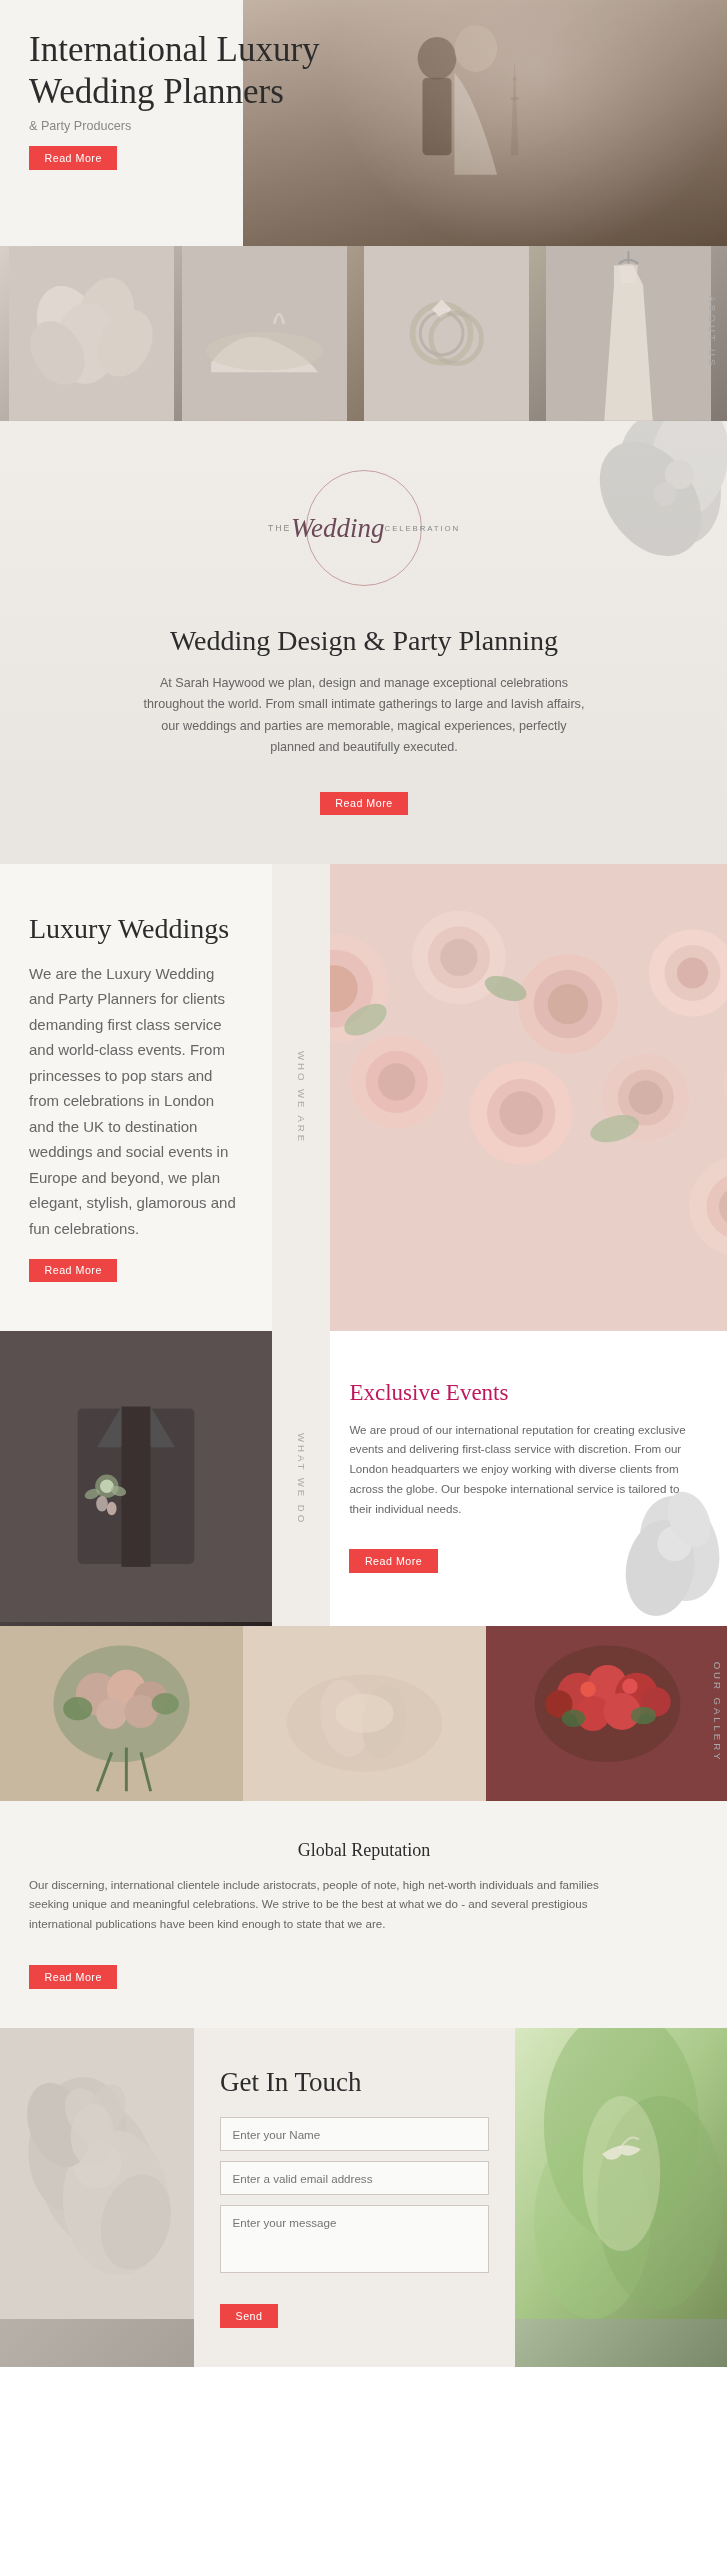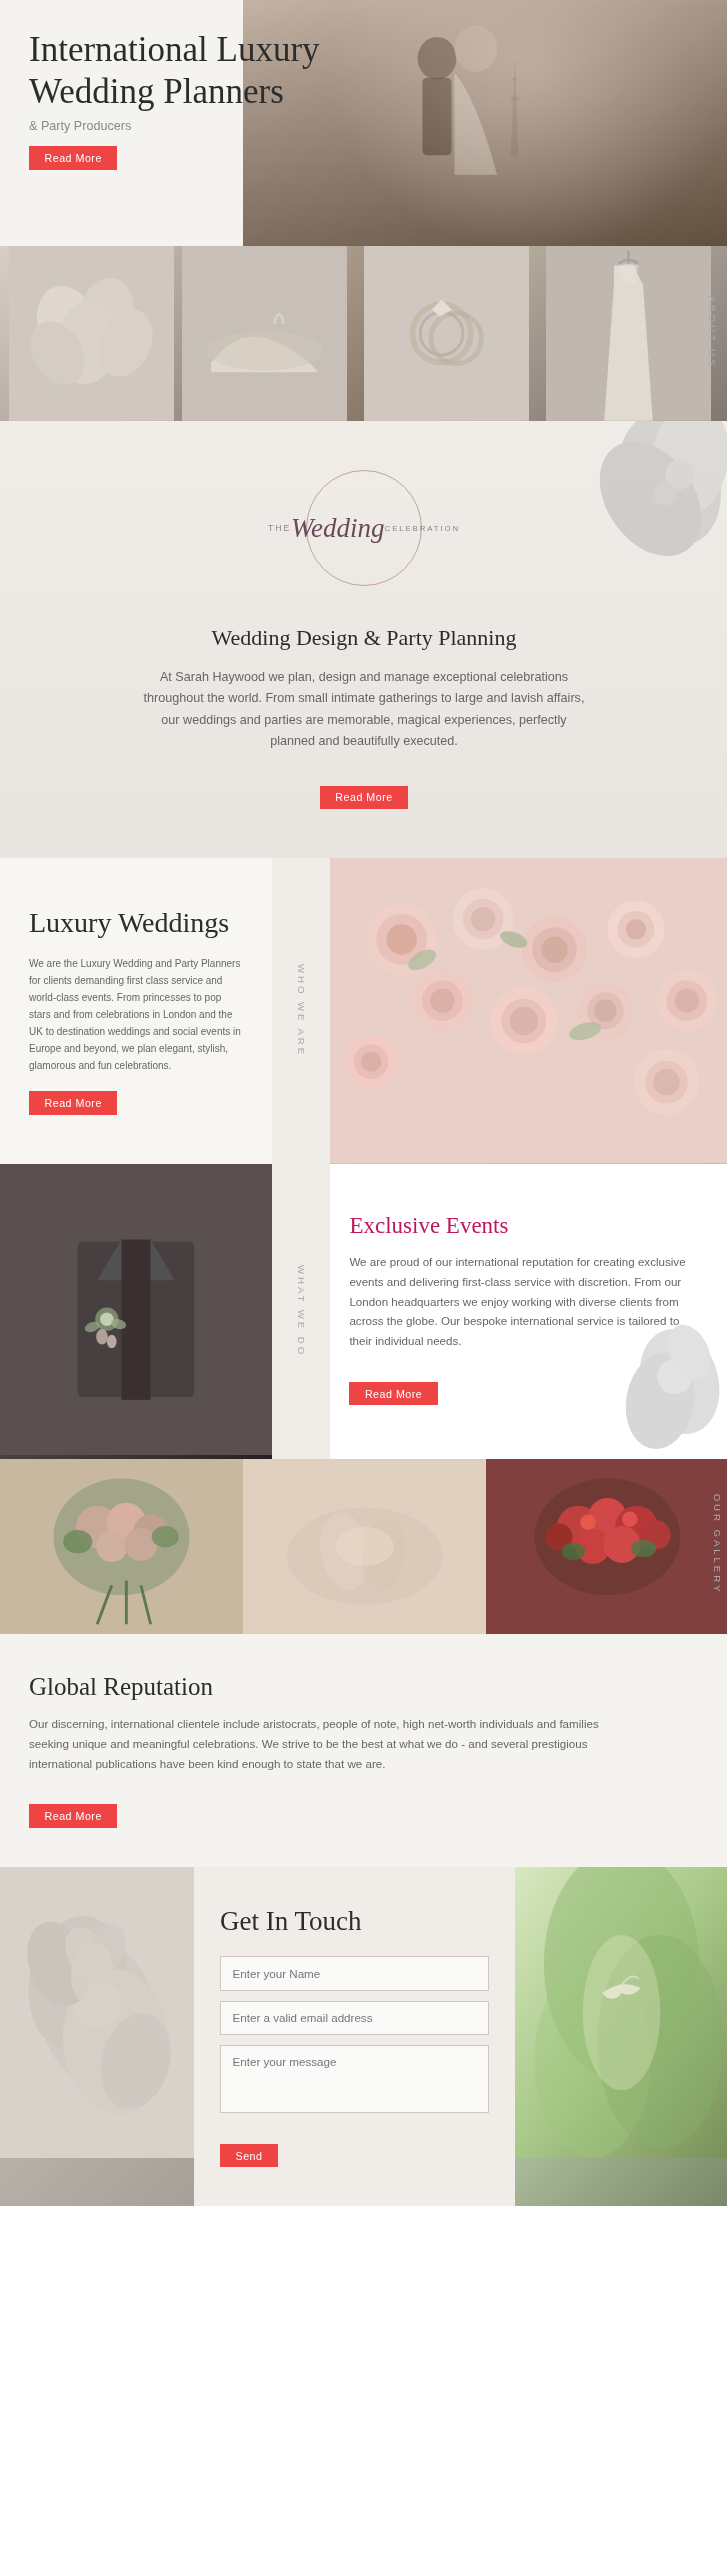--- a/index.html
+++ b/index.html
@@ -130,21 +130,21 @@
       font-family: 'Georgia', serif;
       font-style: italic;
     }
     .wedding-logo-celebration {
       font-size: 7.8px;
       color: #888;
       letter-spacing: 1.9px;
       font-family: sans-serif;
     }
     .wedding-design h2 {
-      font-size: 22px;
+      font-size: 28px;
       color: #2c2c2c;
       font-weight: 400;
       margin-bottom: 15.5px;
     }
     .wedding-design p {
       font-size: 12.6px;
       color: #666;
       line-height: 1.7;
       max-width: 446px;
       margin: 0 auto 19.4px;
@@ -163,21 +163,21 @@
       width: 272px;
       padding: 49px 29px 49px 29px;
     }
     .who-left h2 {
       font-size: 28px;
       color: #2c2c2c;
       font-weight: 400;
       margin-bottom: 15.5px;
     }
     .who-left p {
-      font-size: 10px;
+      font-size: 15px;
       color: #666;
       line-height: 1.7;
       font-family: sans-serif;
     }
     .who-right {
       flex: 1;
       position: relative;
     }
     .who-image {
       width: 100%;
@@ -248,24 +248,25 @@
       background: linear-gradient(135deg, #c04040 0%, #a03030 30%, #802020 60%, #601010 100%);
     }
     .gallery-wrapper {
       position: relative;
     }
     .global-rep {
       padding: 39px 29px;
       background: #f5f3f0;
     }
     .global-rep h2 {
-      font-size: 25px;
+      font-size: 18px;
       color: #2c2c2c;
       font-weight: 400;
       margin-bottom: 13.6px;
+      text-align: center;
     }
     .global-rep p {
       font-size: 11.6px;
       color: #666;
       line-height: 1.7;
       font-family: sans-serif;
       max-width: 582px;
       margin-bottom: 17.5px;
     }
 

